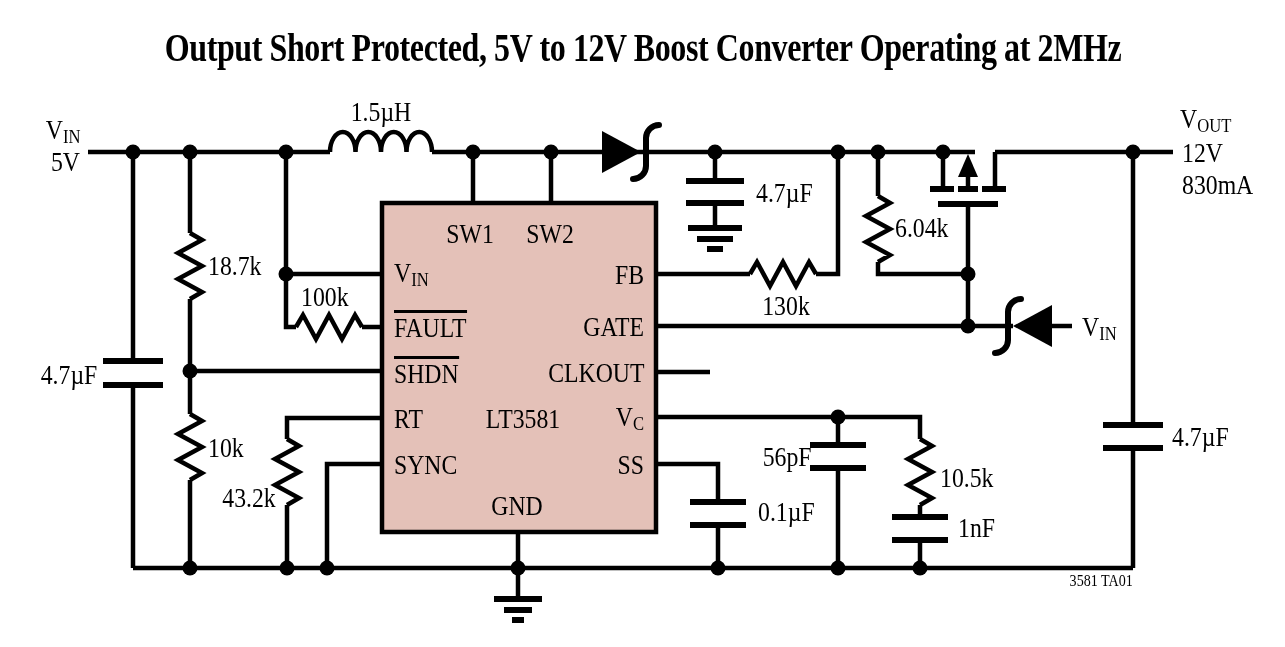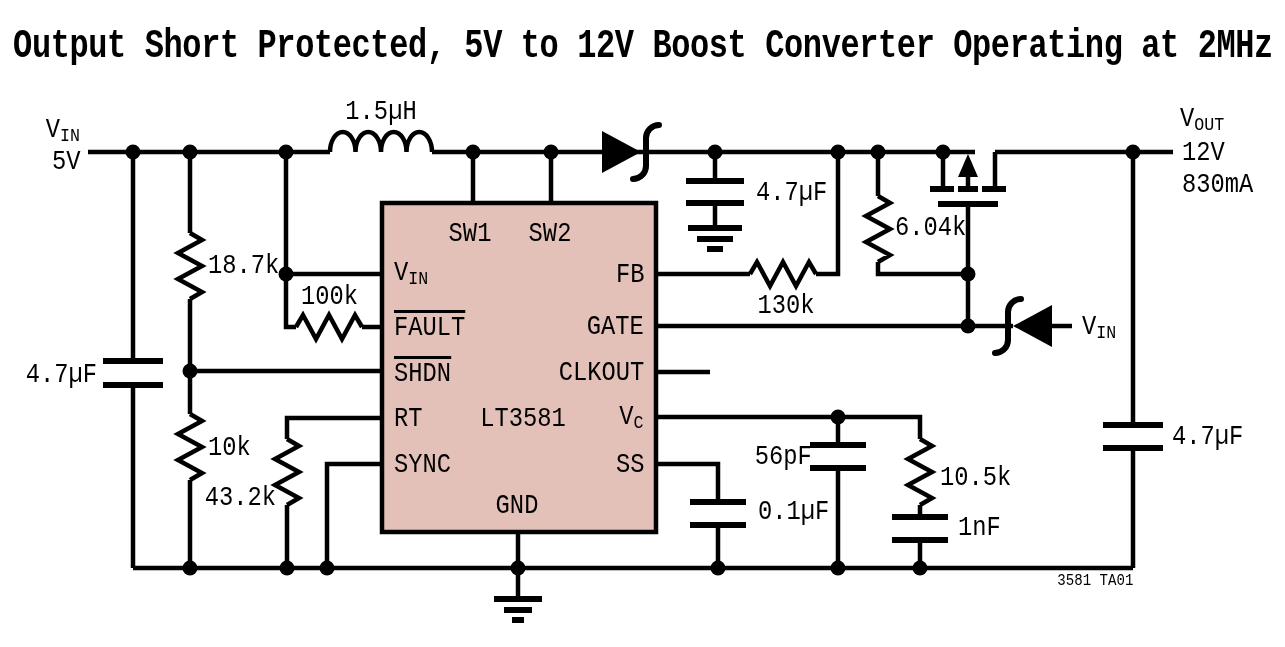--- a/index.html
+++ b/index.html
@@ -1,17 +1,17 @@
 <!DOCTYPE html>
 <html><head>
 <meta charset="utf-8">
 <style>
   html,body{margin:0;padding:0;background:#fff;}
   #stage{position:relative;width:1285px;height:647px;background:#fff;overflow:hidden;
-         font-family:Liberation Mono, monospace;color:#000;}
+         font-family:Liberation Serif, serif;color:#000;}
   svg{position:absolute;left:0;top:0;}
   .w{stroke:#000;stroke-width:4.5;fill:none;}
   .p{stroke:#000;stroke-width:6;fill:none;}
   .s{stroke:#000;stroke-width:6;fill:none;stroke-linecap:round;}
   .f{fill:#000;stroke:none;}
   .lbl{position:absolute;font-size:27px;line-height:1.05;white-space:nowrap;color:#000;}
   .l{transform:scaleX(0.88);transform-origin:left center;}
   .r{transform:scaleX(0.88);transform-origin:right center;}
   .c{transform:translateX(-50%) scaleX(0.88);}
   .ra{text-align:right;}

